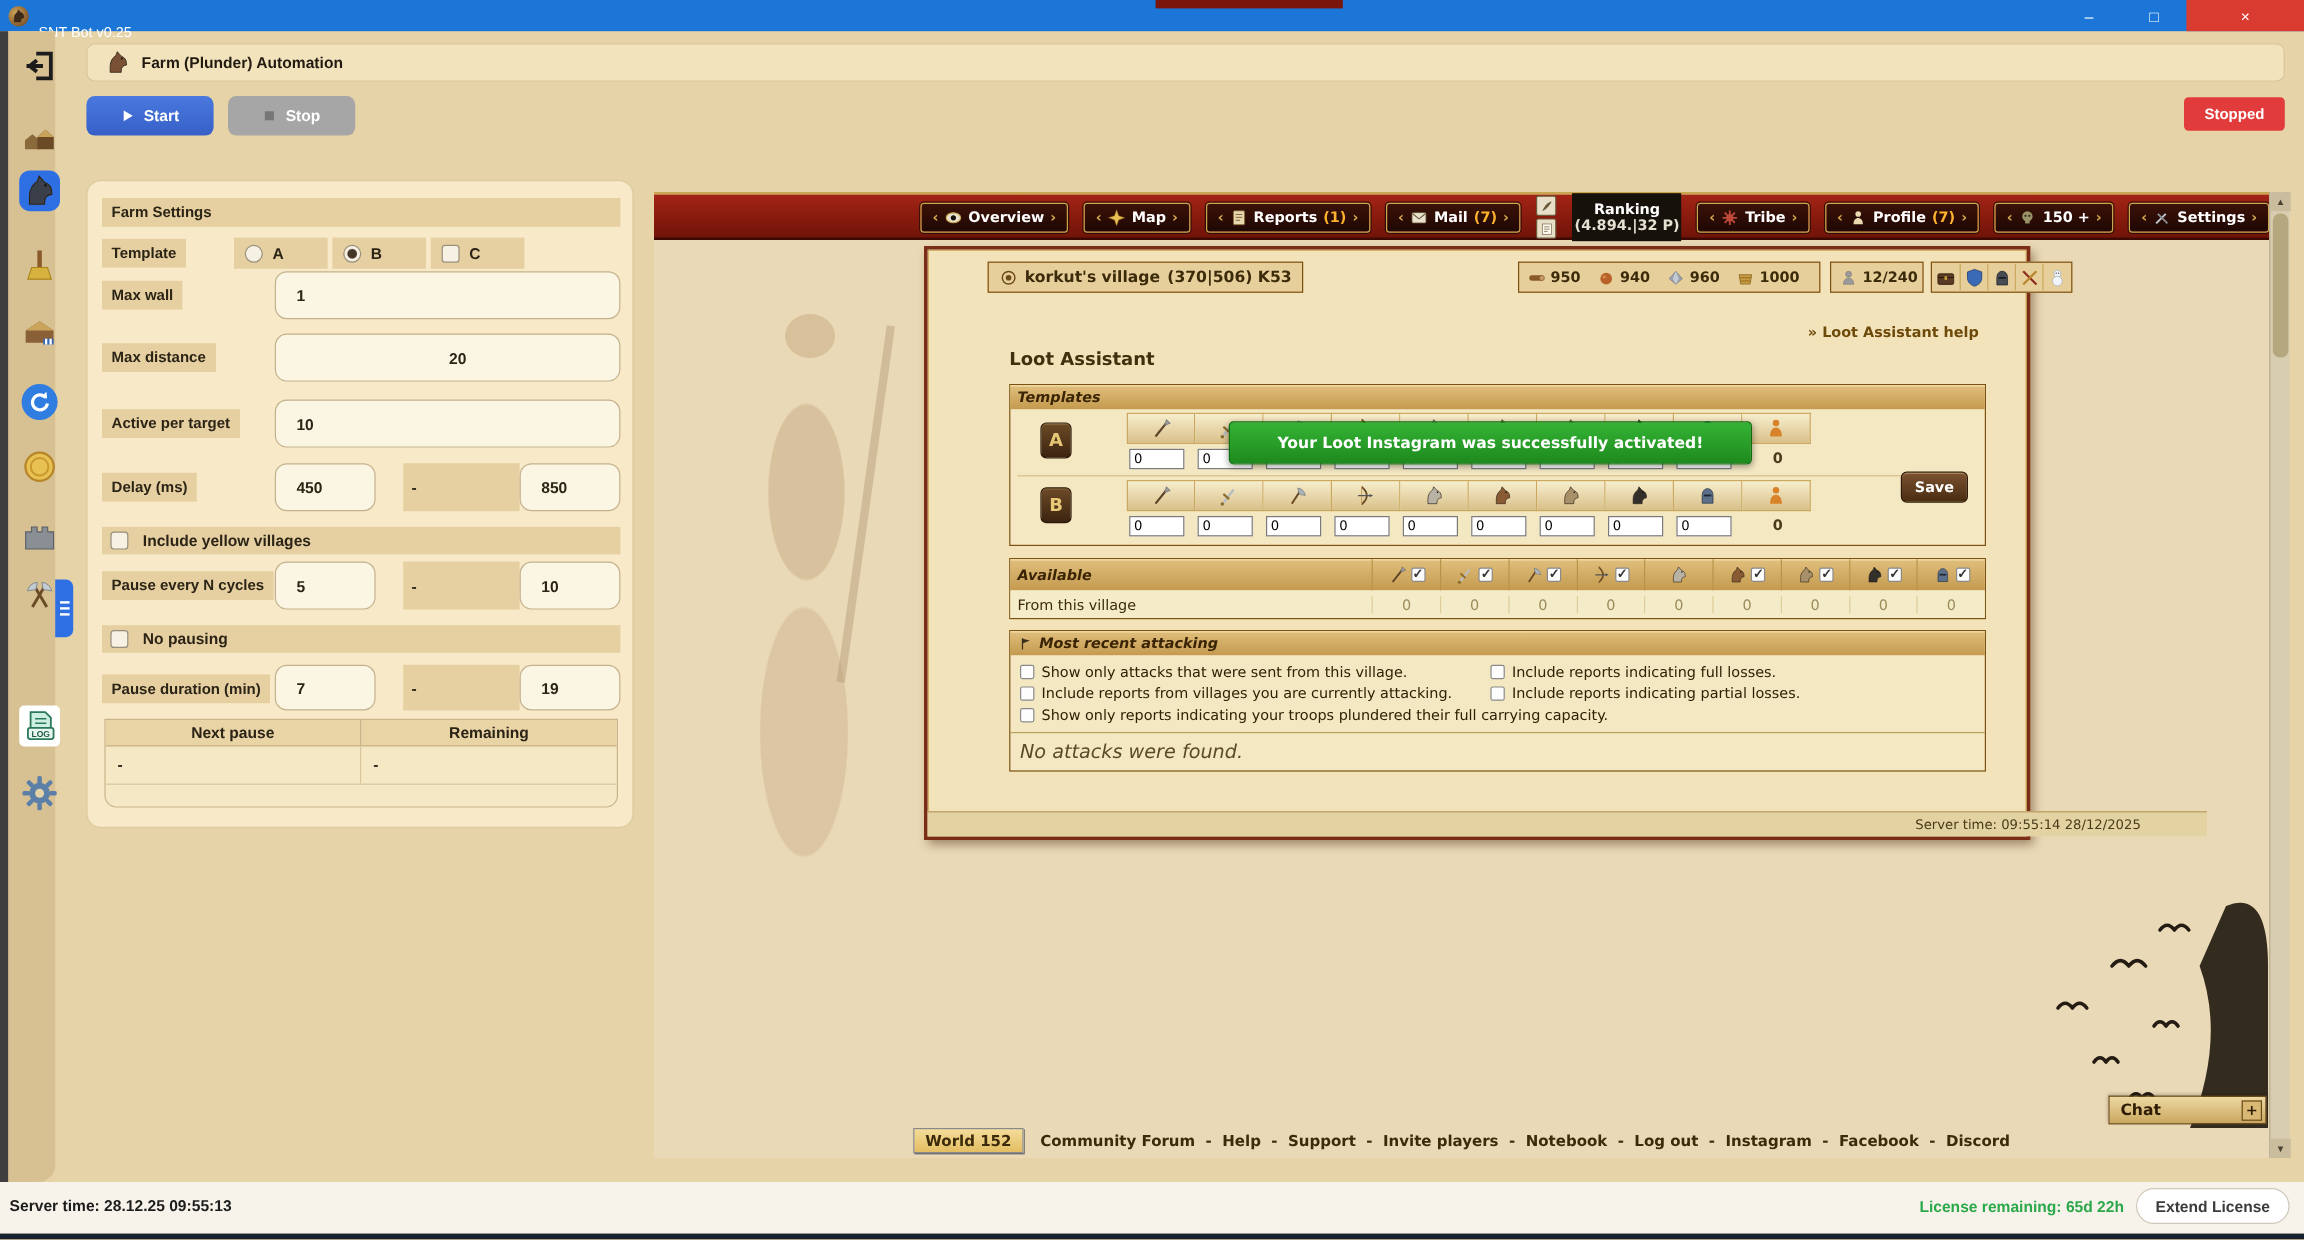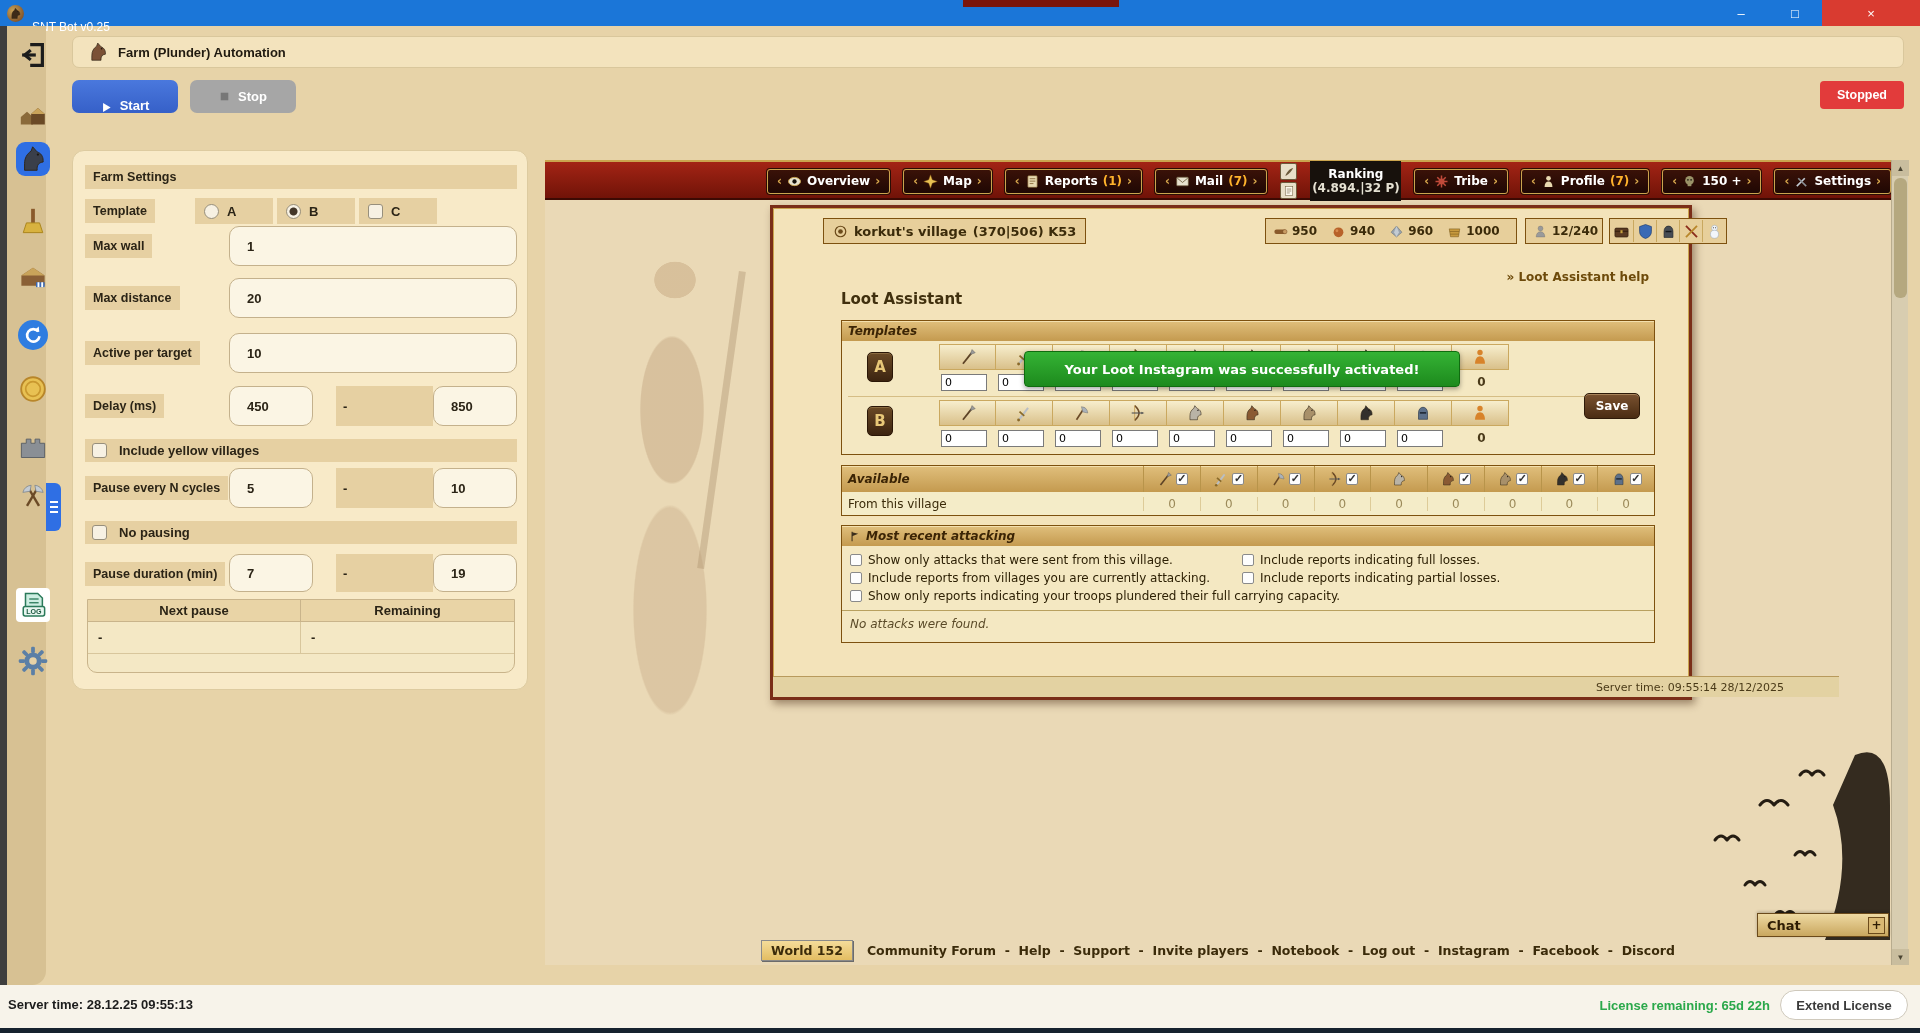--- a/index.html
+++ b/index.html
@@ -27,21 +27,21 @@
   .rail-item.lit { background:#ffffff; border-radius:4px; }
   .rail-item .blue-circ { width:30px; height:30px; border-radius:50%; background:#2f7de0; display:flex; align-items:center; justify-content:center; }
   .rail-item .blue-circ .ico{ width:20px; height:20px; }
   .drag-handle { left:46px; top:483px; width:15px; height:48px; background:#2f6fe4; border-radius:0 6px 6px 0; display:flex; flex-direction:column; gap:3px; align-items:center; justify-content:center; }
   .drag-handle i { width:8px; height:2px; background:#fff; }
 
   
   .page-header { left:72px; top:36px; width:1832px; height:32px; background:#f3e3bd; border:1px solid #d9c79c; border-radius:7px; display:flex; align-items:center; padding-left:14px; gap:9px; }
   .page-header .ico { width:22px; height:22px; }
   .page-header .t { font-size:13px; font-weight:bold; color:#201a10; }
-  .btn-start { left:72px; top:80px; width:106px; height:33px; background:linear-gradient(#4a78dd,#3660c8); border-radius:7px; color:#fff; font-weight:bold; font-size:13px; display:flex; align-items:flex-end; justify-content:center; gap:8px; }
+  .btn-start { left:72px; top:80px; width:106px; height:33px; background:linear-gradient(#4a78dd,#3660c8); border-radius:7px; color:#fff; font-weight:bold; font-size:13px; display:flex; align-items:center; justify-content:center; gap:8px; }
   .btn-start .ico { width:11px; height:11px; }
   .btn-stop { left:190px; top:80px; width:106px; height:33px; background:#a6a6a6; border-radius:7px; color:#fff; font-weight:bold; font-size:13px; display:flex; align-items:center; justify-content:center; gap:8px; }
   .btn-stop .ico { width:11px; height:11px; }
   .status-badge { left:1820px; top:81px; width:84px; height:28px; background:#e23b3b; border-radius:4px; color:#fff; font-weight:bold; font-size:12.5px; display:flex; align-items:center; justify-content:center; }
 
   
   .card { left:72px; top:150px; width:456px; height:540px; background:#f8eac8; border:1px solid #ddcba0; border-radius:12px; }
   .card .chip { background:#e6d0a2; color:#2b2416; font-weight:bold; font-size:12.5px; display:flex; align-items:center; padding:0 8px; }
   .card .sect { left:12px; top:14px; width:432px; height:24px; }
   .fld-label { position:absolute; height:24px; }
@@ -129,21 +129,21 @@
   .avlabel { width:302px; font-style:italic; font-weight:bold; font-size:12px; color:#3b2405; padding-left:6px; }
   .avcell { width:56.9px; height:26px; display:flex; align-items:center; justify-content:center; gap:3px; border-left:1px solid #b8944a; }
   .avcell .ico { width:16px; height:16px; }
   .gcb { appearance:none; -webkit-appearance:none; width:12px; height:12px; background:#fdfdfd; border:1px solid #8a8a8a; border-radius:2px; position:relative; }
   .gcb:checked::after { content:"✓"; position:absolute; left:0.5px; top:-2.5px; font-size:11px; color:#333; font-weight:bold; }
   .avrow2 { display:flex; height:23px; background:#f4ecc8; align-items:center; }
   .avrow2 .lbl { width:302px; font-size:12px; color:#3b2b0a; padding-left:6px; }
   .avval { width:56.9px; text-align:center; font-size:12px; color:#9b8a5a; border-left:1px solid #d9c globalization; border-left:1px solid #ddcb98; }
 
   .plrow { position:absolute; display:flex; align-items:center; gap:6px; font-size:12px; color:#2e2105; }
-  .pl-empty { position:absolute; left:0; width:812px; border-top:1px solid #b8a05f; padding:6px 0 0 8px; font-style:italic; font-size:12px; color:#5a4a28; }
+  .pl-empty { position:absolute; left:0; width:812px; border-top:1px solid #b8a05f; padding:6px 0 0 8px; font-style:italic; font-size:16px; color:#5a4a28; }
   .servertime-strip { position:absolute; left:0; bottom:0; width:1066px; height:21px; background:#e3d2a2; border-top:1px solid #b89a5c; display:flex; align-items:center; justify-content:flex-end; padding-right:55px; font-size:11px; color:#4a3a18; }
 
   .gfooter { position:absolute; left:0; top:780px; width:1346px; display:flex; align-items:center; justify-content:center; gap:14px; }
   .world-btn { background:linear-gradient(#f4dc9a,#e3bd62); border:1px solid #8a8a8a; box-shadow:1px 1px 0 #6b6b6b; padding:2px 9px; font-size:12.5px; font-weight:bold; color:#3b2b0a; }
   .glinks { display:flex; align-items:center; font-size:12.5px; font-weight:bold; color:#3b2b0a; }
   .glink::after { content:"  -  "; white-space:pre; color:#3b2b0a; }
   .glink:last-child::after { content:""; }
 
   .chatbar { position:absolute; left:1212px; top:753px; width:132px; height:24px; background:linear-gradient(#efdCAL,#c9a75f); background:linear-gradient(#eed9a2,#c9a75f); border:1px solid #6b4a1a; display:flex; align-items:center; justify-content:space-between; padding:0 3px 0 9px; font-size:13px; font-weight:bold; color:#2e1c04; box-shadow:0 -1px 3px rgba(0,0,0,.25); }
   .chat-plus { width:17px; height:17px; background:#d9b873; border:1px solid #6b4a1a; font-size:12px; font-weight:bold; color:#2e1c04; display:flex; align-items:center; justify-content:center; }
@@ -332,21 +332,21 @@
     </label>
   <label class="opt-chip" style="left:286px;top:47px">
       <input class="cb" type="checkbox" style="">
       <span>C</span>
     </label>
 
   <div class="chip fld-label" style="left:12px;top:83px">Max wall</div>
   <input class="txt-input" style="left: 156px; top: 75px; width: 288px; height: 40px;" value="1">
 
   <div class="chip fld-label" style="left:12px;top:135px">Max distance</div>
-  <input class="txt-input" style="left: 156px; top: 127px; width: 288px; height: 40px;" value="20">
+  <input class="txt-input" style="left: 156px; top: 127px; width: 288px; height: 40px; text-align: center;" value="20">
 
   <div class="chip fld-label" style="left:12px;top:190px">Active per target</div>
   <input class="txt-input" style="left: 156px; top: 182px; width: 288px; height: 40px;" value="10">
 
   <div class="chip fld-label" style="left:12px;top:243px">Delay (ms)</div>
   <input class="txt-input" style="left: 156px; top: 235px; width: 84px; height: 40px;" value="450">
   <div class="gap-chip" style="left:263px;top:235px;width:97px;height:40px">-</div>
   <input class="txt-input" style="left: 360px; top: 235px; width: 84px; height: 40px;" value="850">
 
   <label class="strip" style="top:288px">

